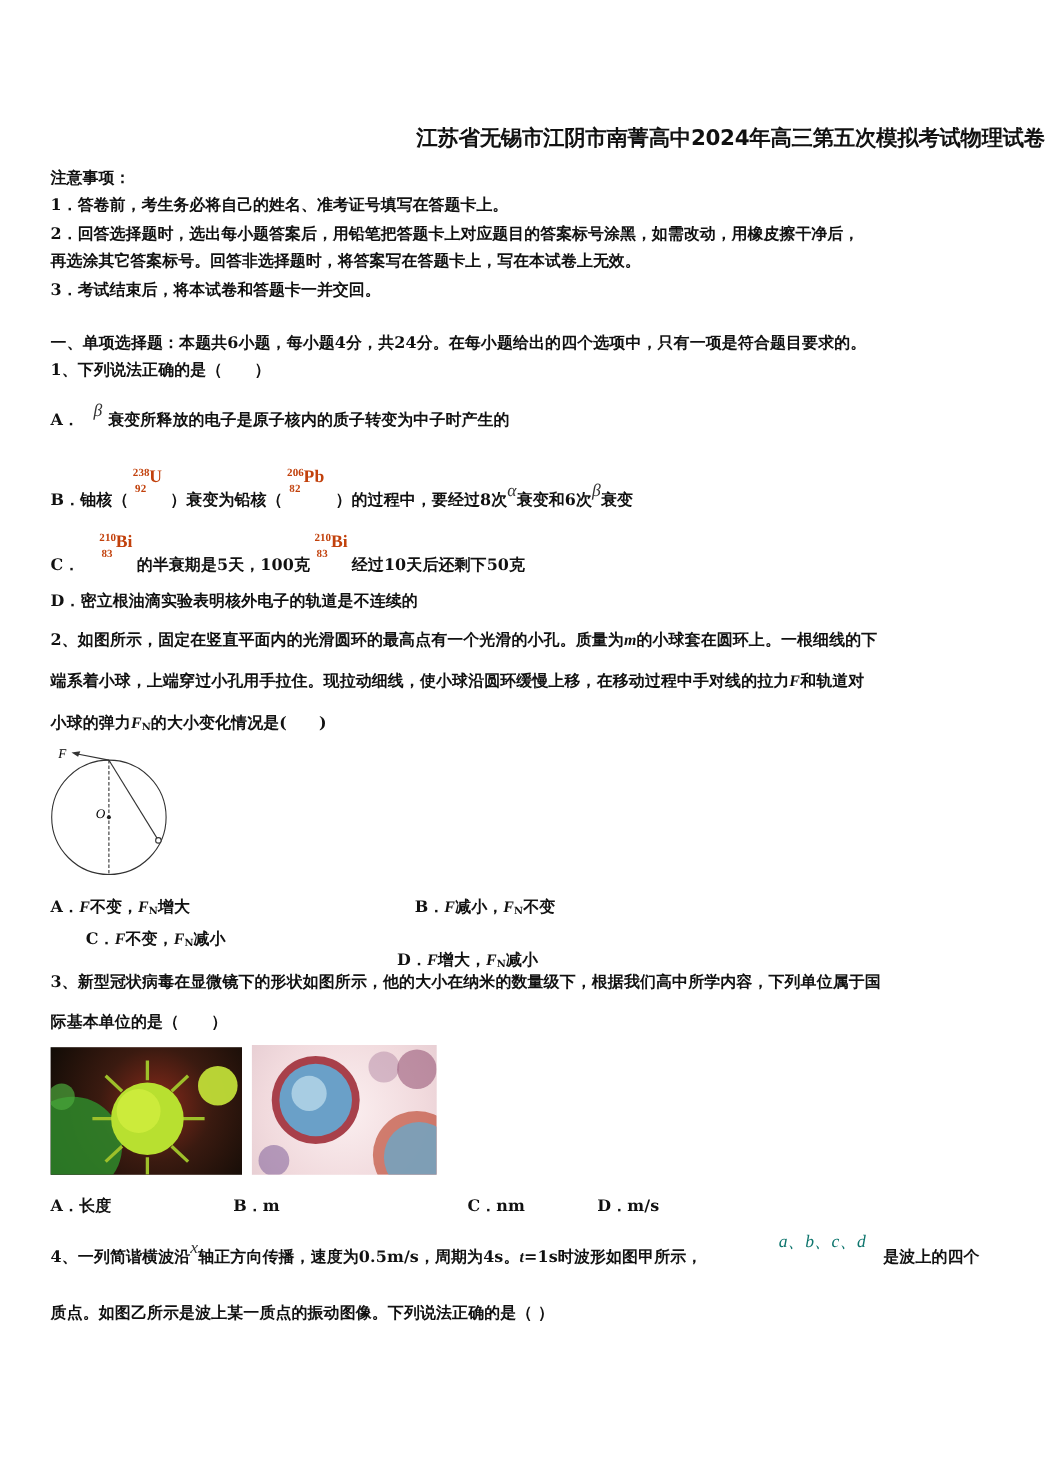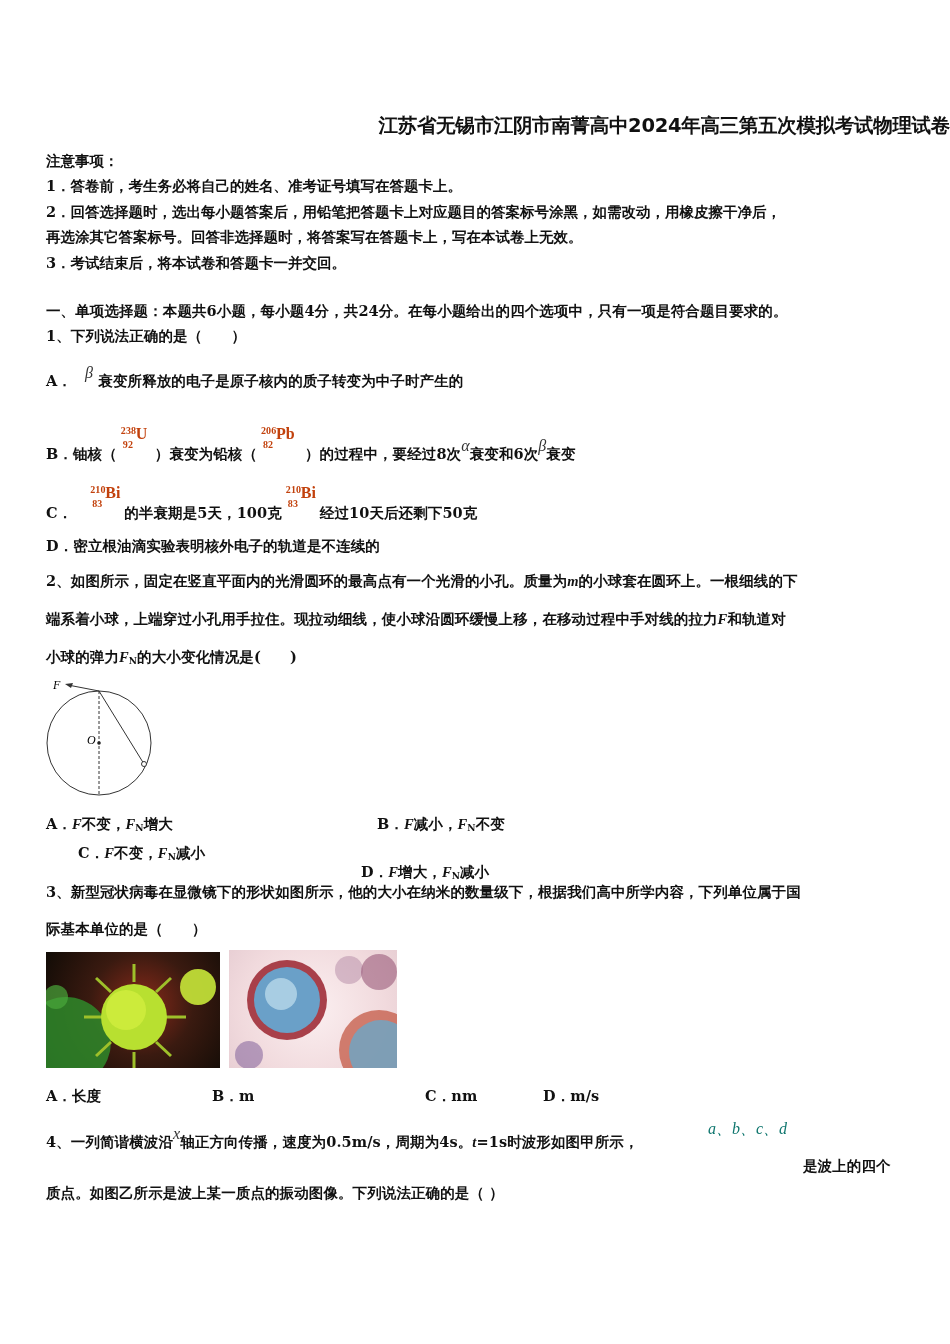--- a/index.html
+++ b/index.html
@@ -119,14 +119,14 @@
 
 <div class="abs t" style="left:46px;top:1087px;">A．长度</div>
 <div class="abs t" style="left:212px;top:1087px;">B．m</div>
 <div class="abs t" style="left:377px;top:1087px;margin-left:48px;">C．nm</div>
 <div class="abs t" style="left:543px;top:1087px;">D．m/s</div>
 
 <div class="abs t" style="left:46px;top:1133px;">
   <span>4、一列简谐横波沿</span><span class="greek">x</span><span>轴正方向传播，速度为0.5m/s，周期为4s。</span><span class="it">t</span><span>=1s时波形如图甲所示，</span>
 </div>
 <div class="abs" style="left:708px;top:1119px;font-style:italic;font-family:'Liberation Serif',serif;font-size:16px;color:#0f766e;">a、b、c、d</div>
-<div class="abs t" style="left:803px;top:1157px;text-align:center;">是波上的四个</div>
+<div class="abs t" style="left:803px;top:1133px;text-align:center;">是波上的四个</div>
 <div class="abs t" style="left:46px;top:1184px;">质点。如图乙所示是波上某一质点的振动图像。下列说法正确的是（ ）</div>
 
 </body></html>

